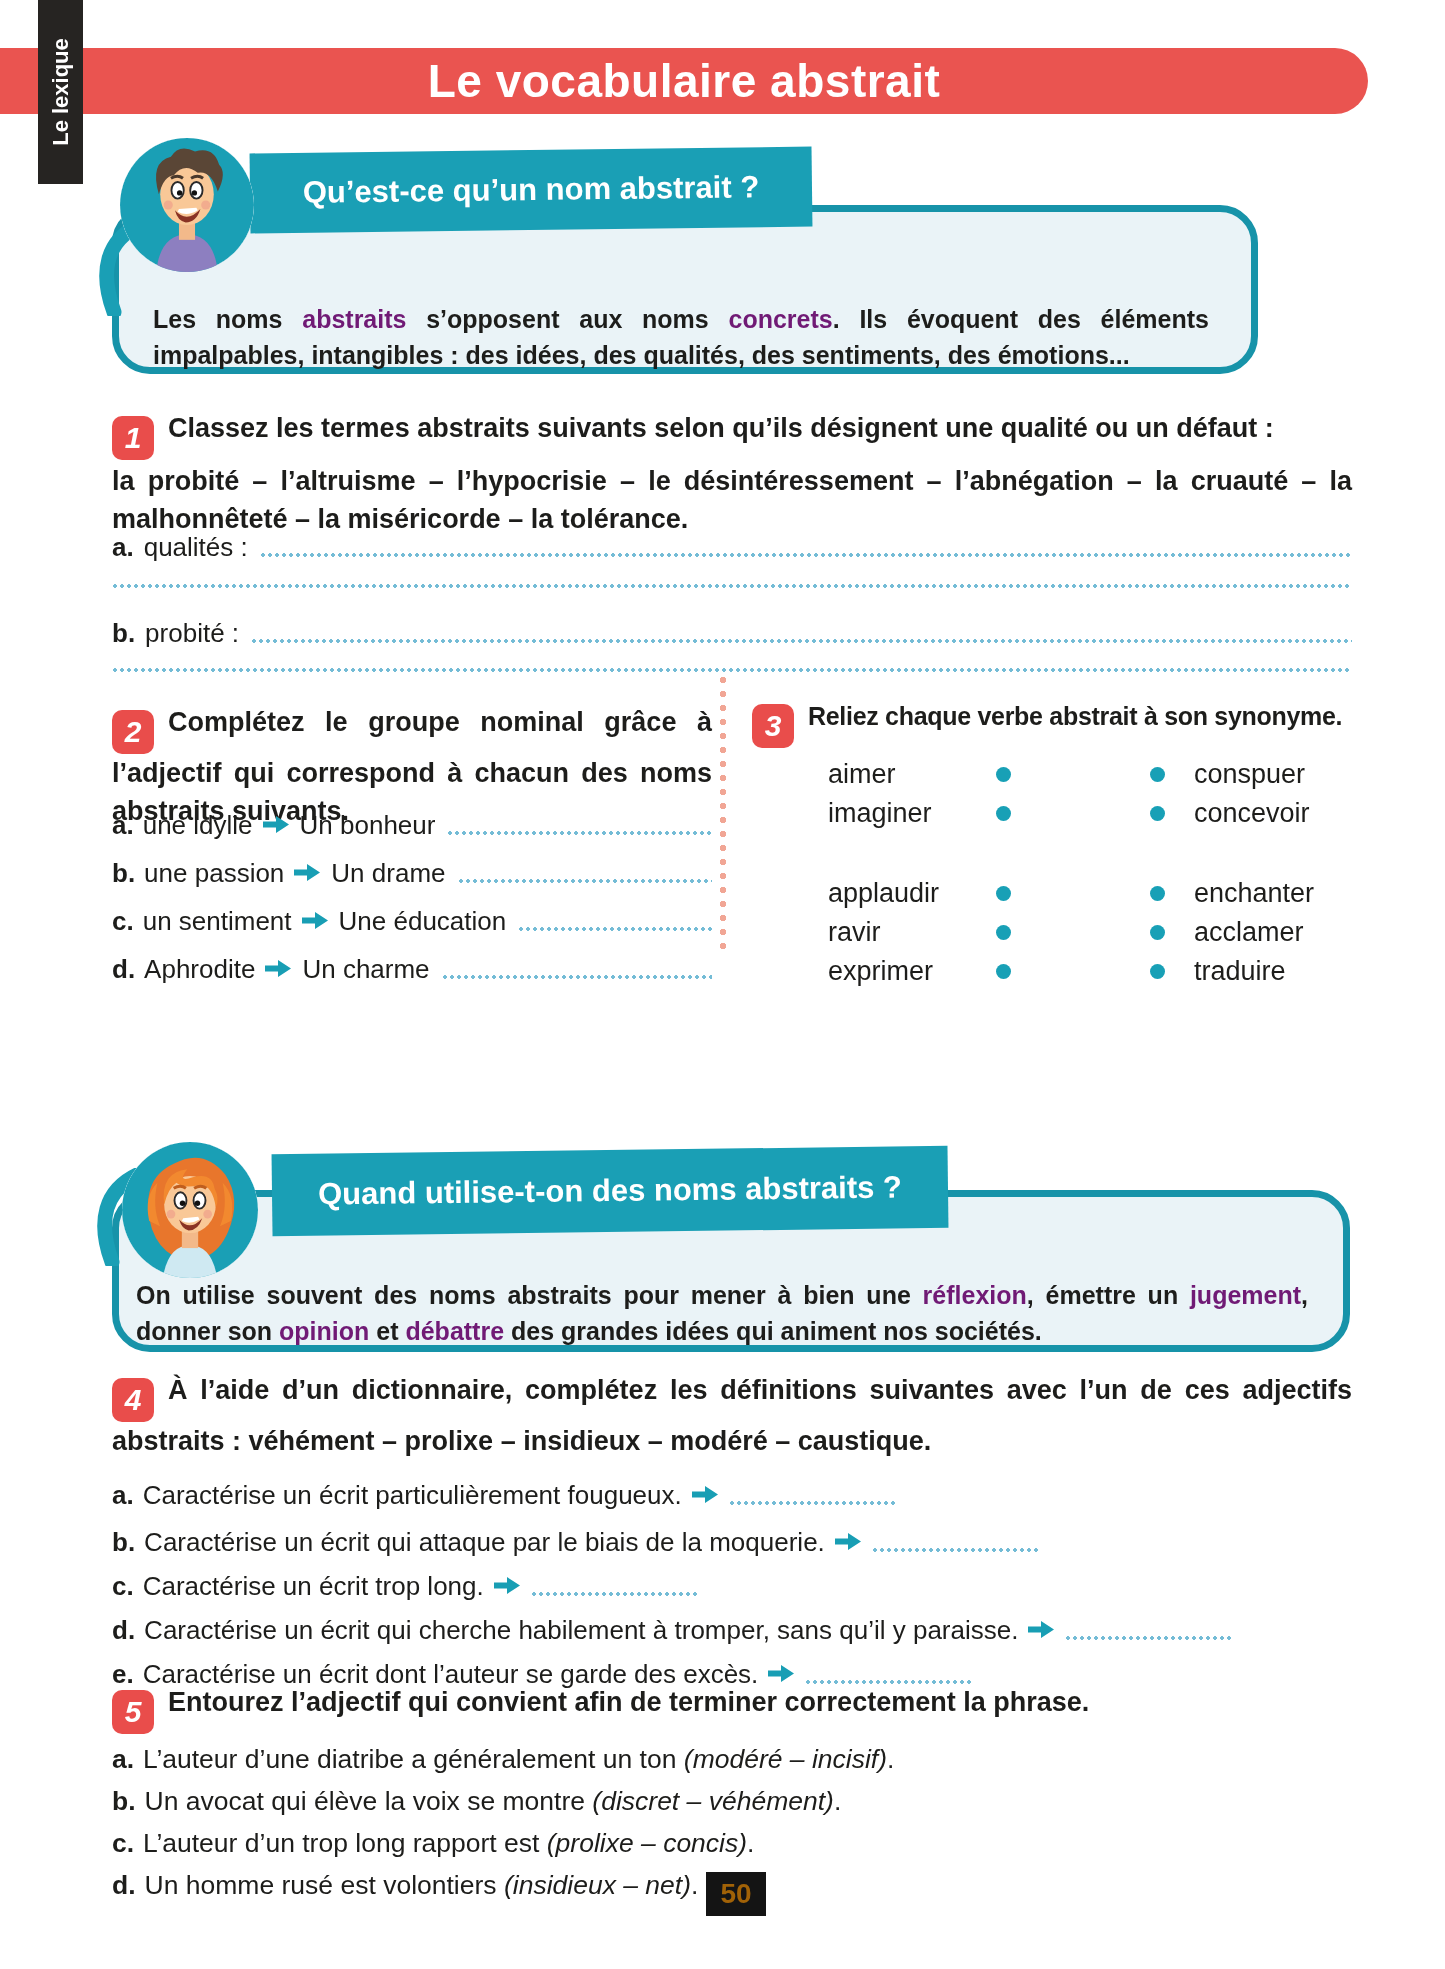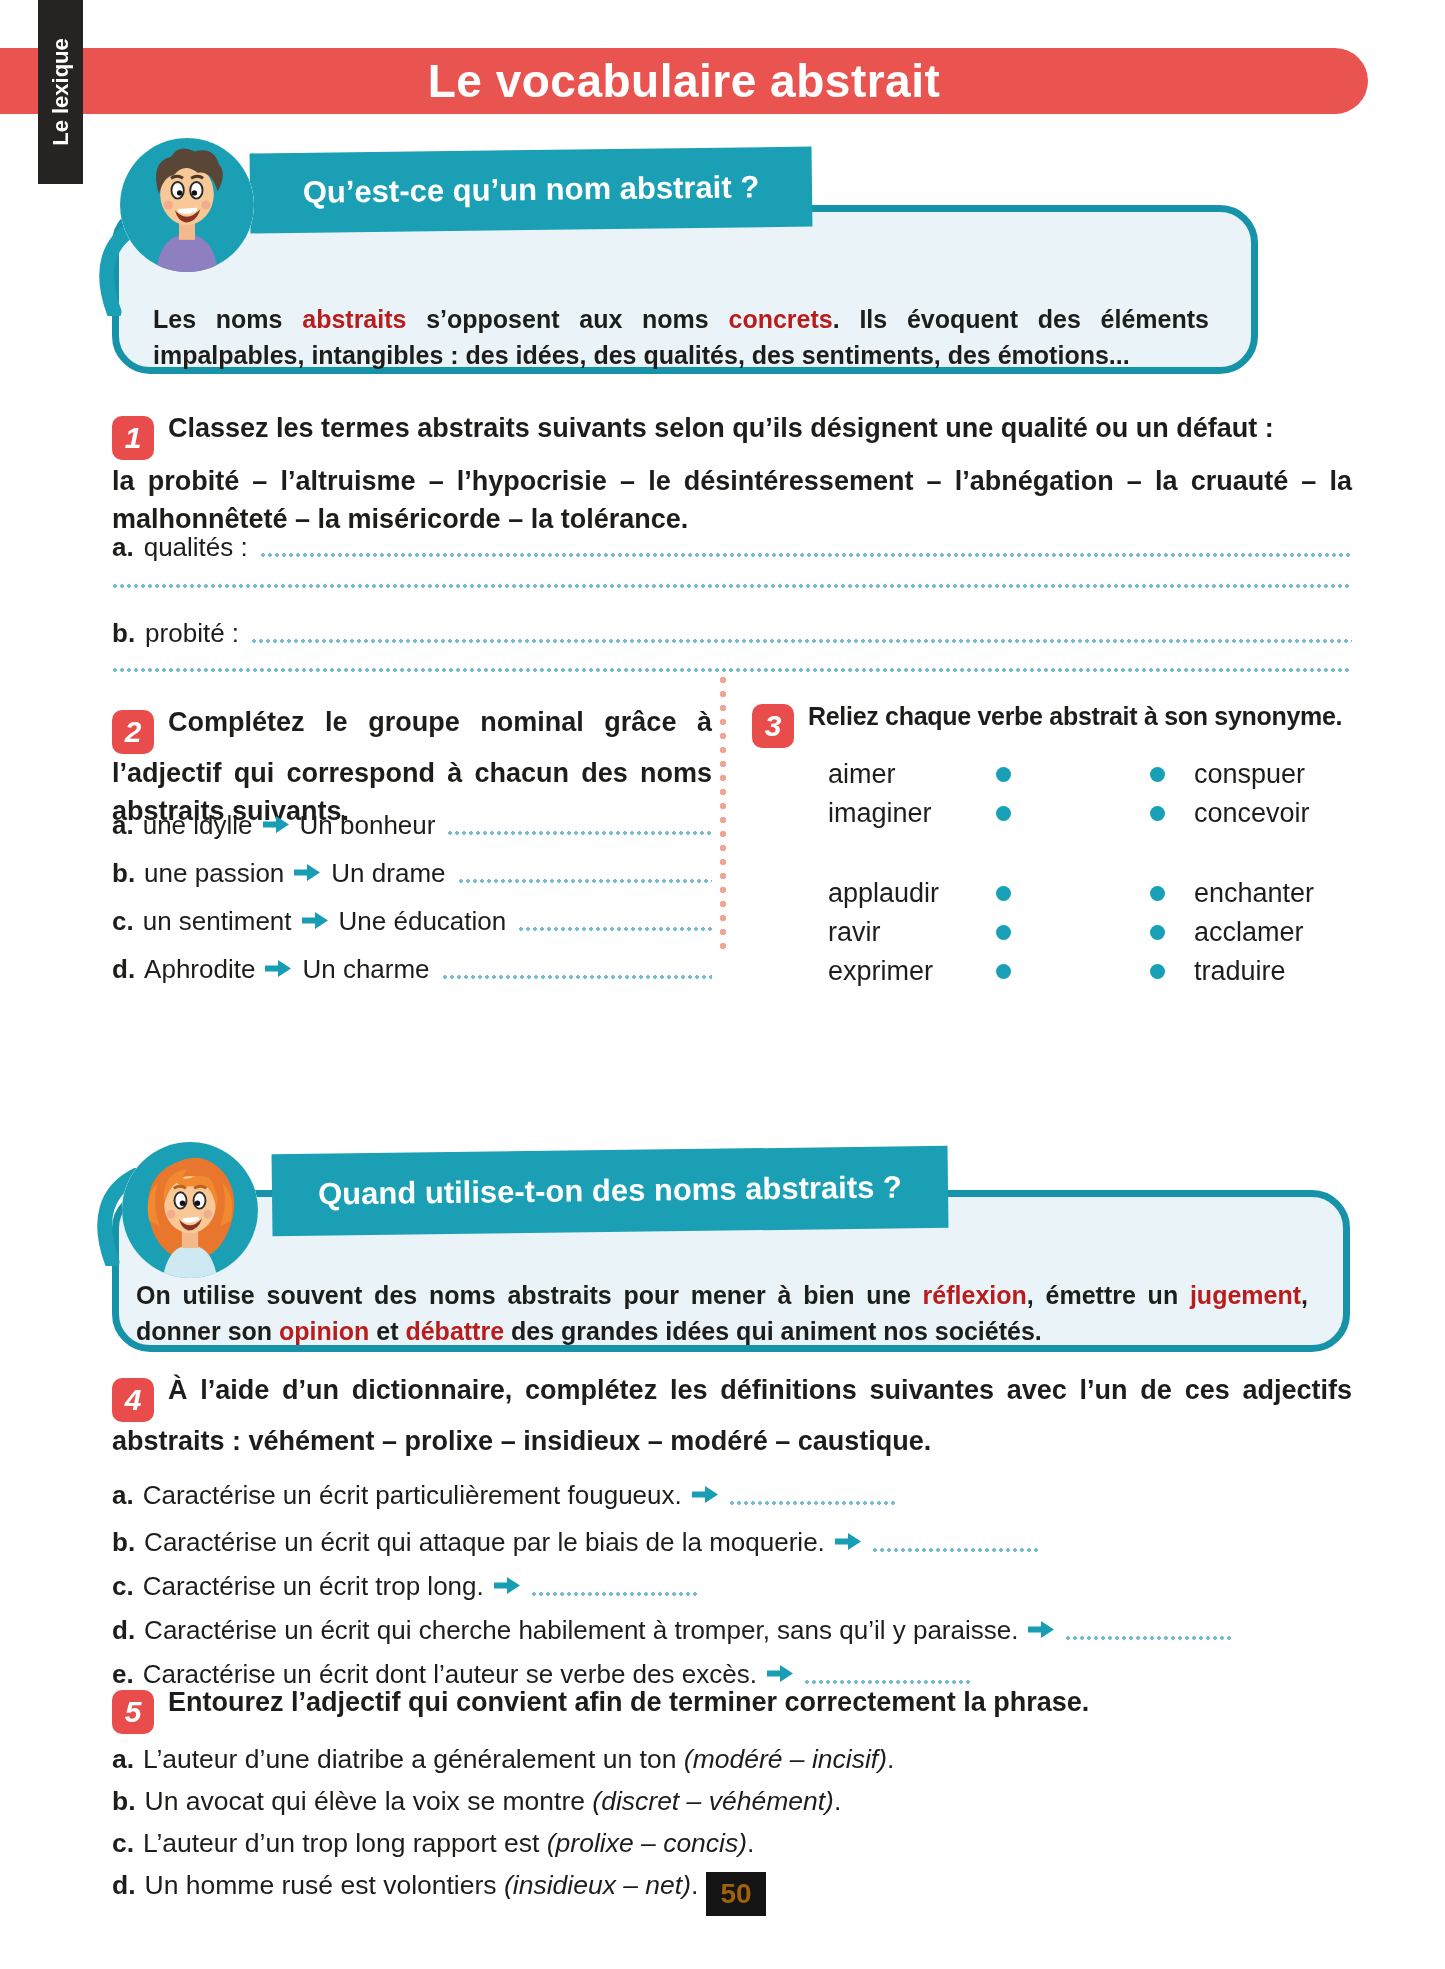--- a/index.html
+++ b/index.html
@@ -36,21 +36,21 @@
     box-shadow:0 0 0 3px #ffffff inset;
   }
   #avatar1 { left:120px; top:138px; width:134px; height:134px; }
   #avatar2 { left:122px; top:1142px; width:136px; height:136px; }
   .tail { position:absolute; z-index:3; }
   #tail1 { left:92px; top:218px; }
   #tail2 { left:90px; top:1168px; }
   .lesson-text { position:absolute; font-weight:bold; font-size:25px; line-height:36px; z-index:4; text-align:justify; }
   #text1 { left:153px; top:276px; width:1056px; }
   #text2 { left:136px; top:1252px; width:1172px; }
-  .teal-word { color:#b91c1c; }
+  .teal-word { color:#701a75; }
   
   .ex { position:absolute;margin-top:21px; }
   #ex1 { left:112px; top:388px; width:1240px; height:290px; }
   #ex2 { left:112px; top:682px; width:600px; height:300px; }
   #ex3 { left:752px; top:676px; width:608px; height:300px; }
   #ex4 { left:112px; top:1350px; width:1240px; height:300px; }
   #ex5 { left:112px; top:1662px; width:1240px; height:240px; }
   .badge {
     display:inline-flex; width:42px; height:44px; border-radius:10px; background:#e94d4b;
     color:#fff; align-items:center; justify-content:center; font-size:30px; font-weight:bold;
@@ -298,21 +298,21 @@
     <div class="def-row abs" style="top:243px;">
       <span class="letter">d.</span>
       <span>Caractérise un écrit qui cherche habilement à tromper, sans qu’il y paraisse.</span>
       <svg class="arrow-icon" width="27" height="18">
           <path d="M0,5.5 h13 v-5.5 l13 8.5 -13 8.5 v-5.5 h-13 z" fill="#189eb4"></path>
         </svg>
       <div class="dotseg"></div>
     </div>
     <div class="def-row abs" style="top:287px;">
       <span class="letter">e.</span>
-      <span>Caractérise un écrit dont l’auteur se verbe des excès.</span>
+      <span>Caractérise un écrit dont l’auteur se garde des excès.</span>
       <svg class="arrow-icon" width="27" height="18">
           <path d="M0,5.5 h13 v-5.5 l13 8.5 -13 8.5 v-5.5 h-13 z" fill="#189eb4"></path>
         </svg>
       <div class="dotseg"></div>
     </div>
   </div>
 
   <div class="ex" id="ex5">
     <p class="ex-head"><span class="badge">5</span><span>Entourez l’adjectif qui convient afin de terminer correctement la phrase.</span></p>
     <div class="sent-row abs" style="top:60px;">

